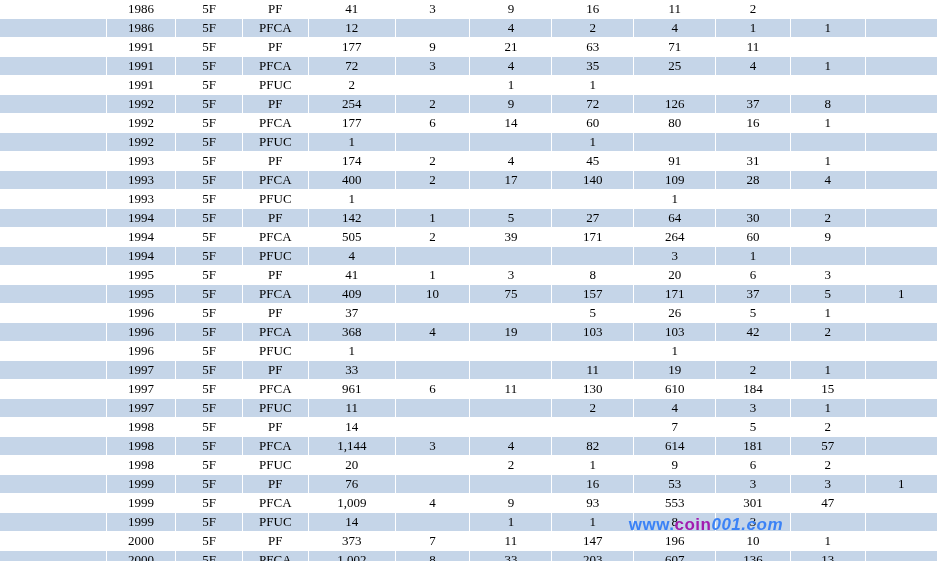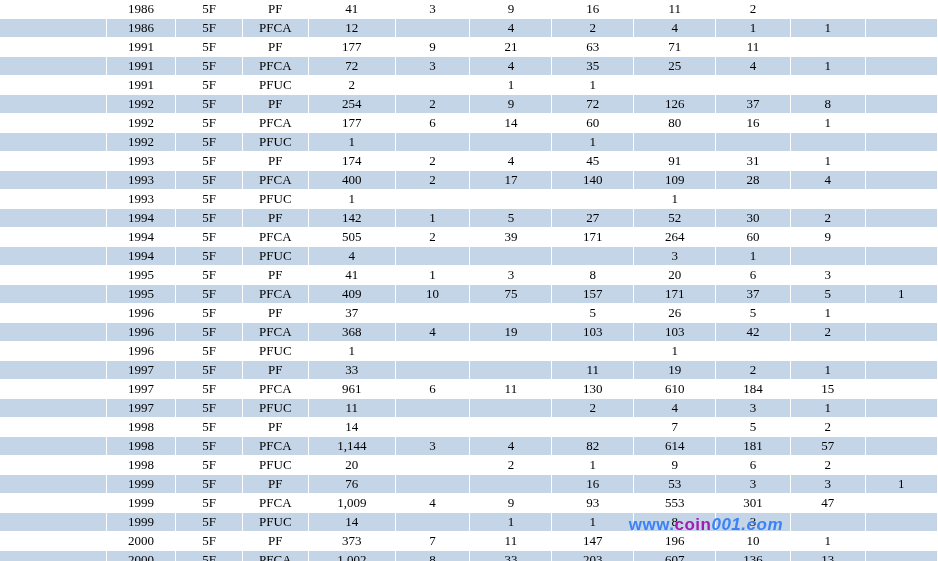--- a/index.html
+++ b/index.html
@@ -230,21 +230,21 @@
         </tr>
         <tr class="band-b">
           <td class="c0"></td>
           <td>1994</td>
           <td>5F</td>
           <td>PF</td>
           <td>142</td>
           <td>1</td>
           <td>5</td>
           <td>27</td>
-          <td>52</td>
+          <td>64</td>
           <td>30</td>
           <td>2</td>
           <td></td>
         </tr>
         <tr class="band-a">
           <td class="c0"></td>
           <td>1994</td>
           <td>5F</td>
           <td>PFCA</td>
           <td>505</td>

